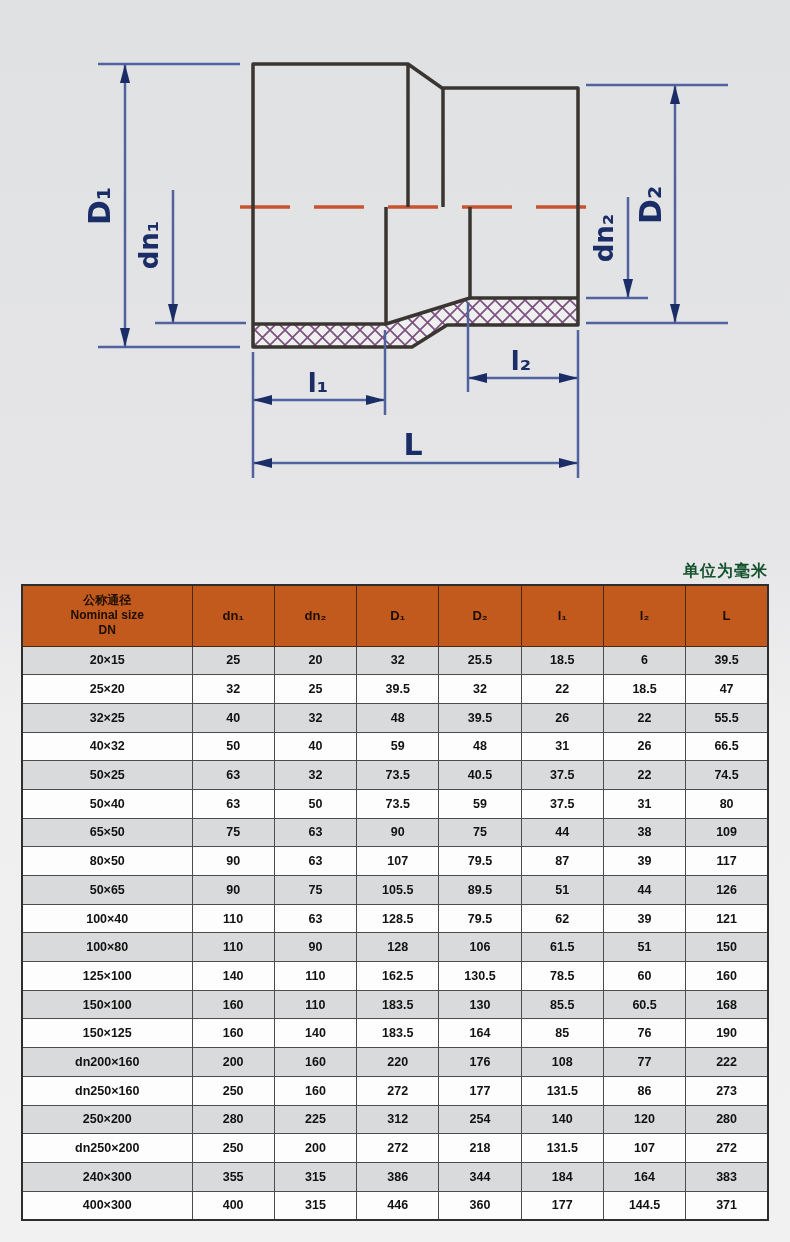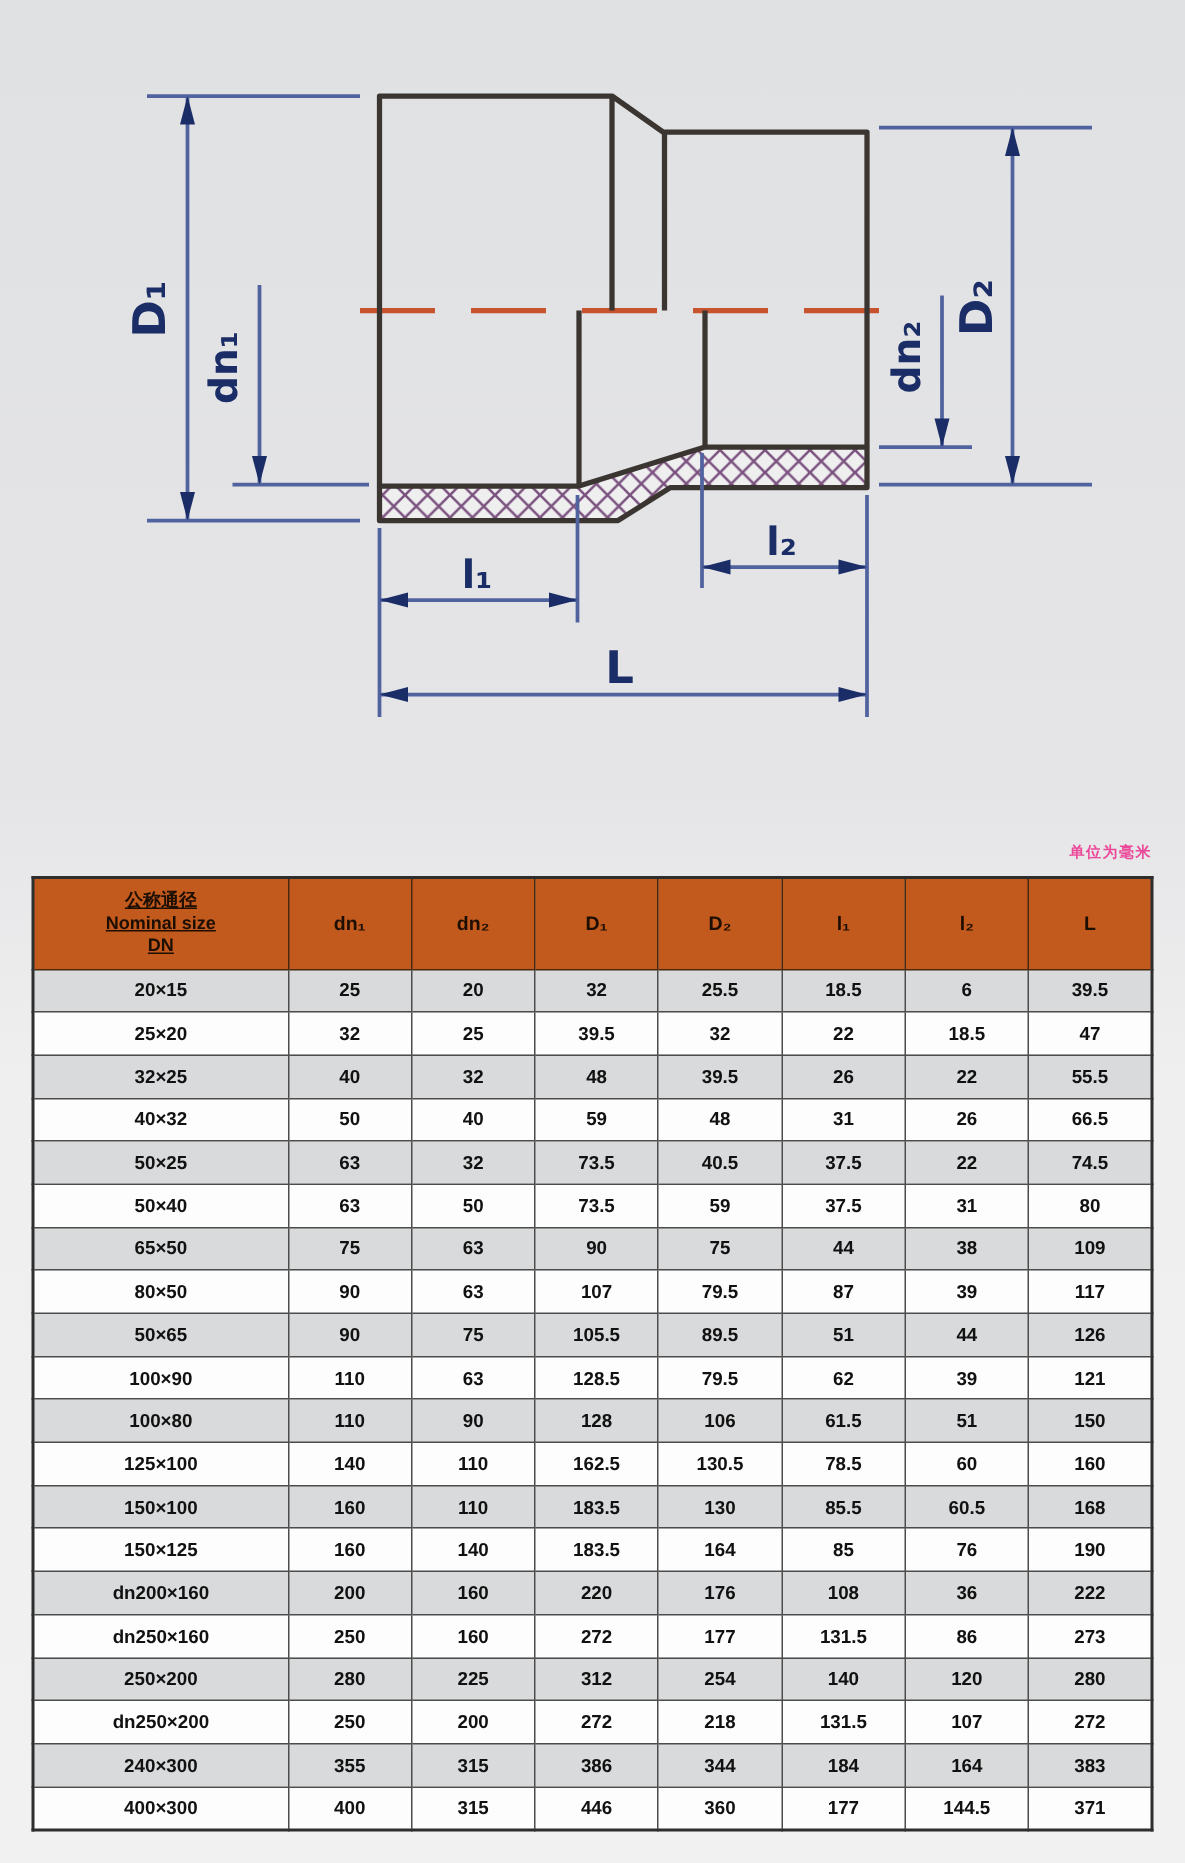--- a/index.html
+++ b/index.html
@@ -4,38 +4,38 @@
 <style>
   html,body{margin:0;padding:0;}
   body{
     width:790px;height:1242px;position:relative;overflow:hidden;
     background:linear-gradient(180deg,#e0e1e3 0%,#e5e5e7 42%,#efeff0 58%,#f1f1f2 100%);
     font-family:"Liberation Sans","DejaVu Sans",sans-serif;
   }
   .drawing-wrap{position:absolute;left:0;top:0;width:790px;height:555px;}
   .unit-note{
     position:absolute;top:561px;right:22px;
-    font-size:10px;font-weight:bold;color:#ec4899;letter-spacing:1px;
+    font-size:16px;font-weight:bold;color:#14532d;letter-spacing:1px;
   }
   .table-wrap{position:absolute;left:21px;top:584px;width:748px;}
   table.dim-table{
     width:748px;height:637px;border-collapse:collapse;table-layout:fixed;
     border:2px solid #2e2e2e;
   }
   table.dim-table th,table.dim-table td{
     border:1.5px solid #4c4c4c;
     text-align:center;vertical-align:middle;
     font-weight:bold;color:#111;
     padding:0;
   }
   table.dim-table thead tr{height:61px;background:#c2591d;}
   table.dim-table th{
     color:#1c0e02;font-size:13px;border-color:#472a10;
   }
-  table.dim-table th.nominal{white-space:pre-line;font-size:12px;line-height:1.25;text-decoration:underline;}
+  table.dim-table th.nominal{white-space:pre-line;font-size:12px;line-height:1.25;}
   table.dim-table td{font-size:12.5px;background:#fdfdfd;}
   table.dim-table tbody tr{height:26.2px;}
   table.dim-table tbody tr:nth-child(odd) td{background:#d9dadb;}
 </style>
 </head>
 <body>
 
 <div class="drawing-wrap">
 <svg width="790" height="555" viewBox="0 0 790 555" xmlns="http://www.w3.org/2000/svg">
   <defs>
@@ -225,21 +225,21 @@
           <td>50×65</td>
           <td>90</td>
           <td>75</td>
           <td>105.5</td>
           <td>89.5</td>
           <td>51</td>
           <td>44</td>
           <td>126</td>
         </tr>
         <tr>
-          <td>100×90</td>
+          <td>100×40</td>
           <td>110</td>
           <td>63</td>
           <td>128.5</td>
           <td>79.5</td>
           <td>62</td>
           <td>39</td>
           <td>121</td>
         </tr>
         <tr>
           <td>100×80</td>
@@ -281,21 +281,21 @@
           <td>76</td>
           <td>190</td>
         </tr>
         <tr>
           <td>dn200×160</td>
           <td>200</td>
           <td>160</td>
           <td>220</td>
           <td>176</td>
           <td>108</td>
-          <td>36</td>
+          <td>77</td>
           <td>222</td>
         </tr>
         <tr>
           <td>dn250×160</td>
           <td>250</td>
           <td>160</td>
           <td>272</td>
           <td>177</td>
           <td>131.5</td>
           <td>86</td>

